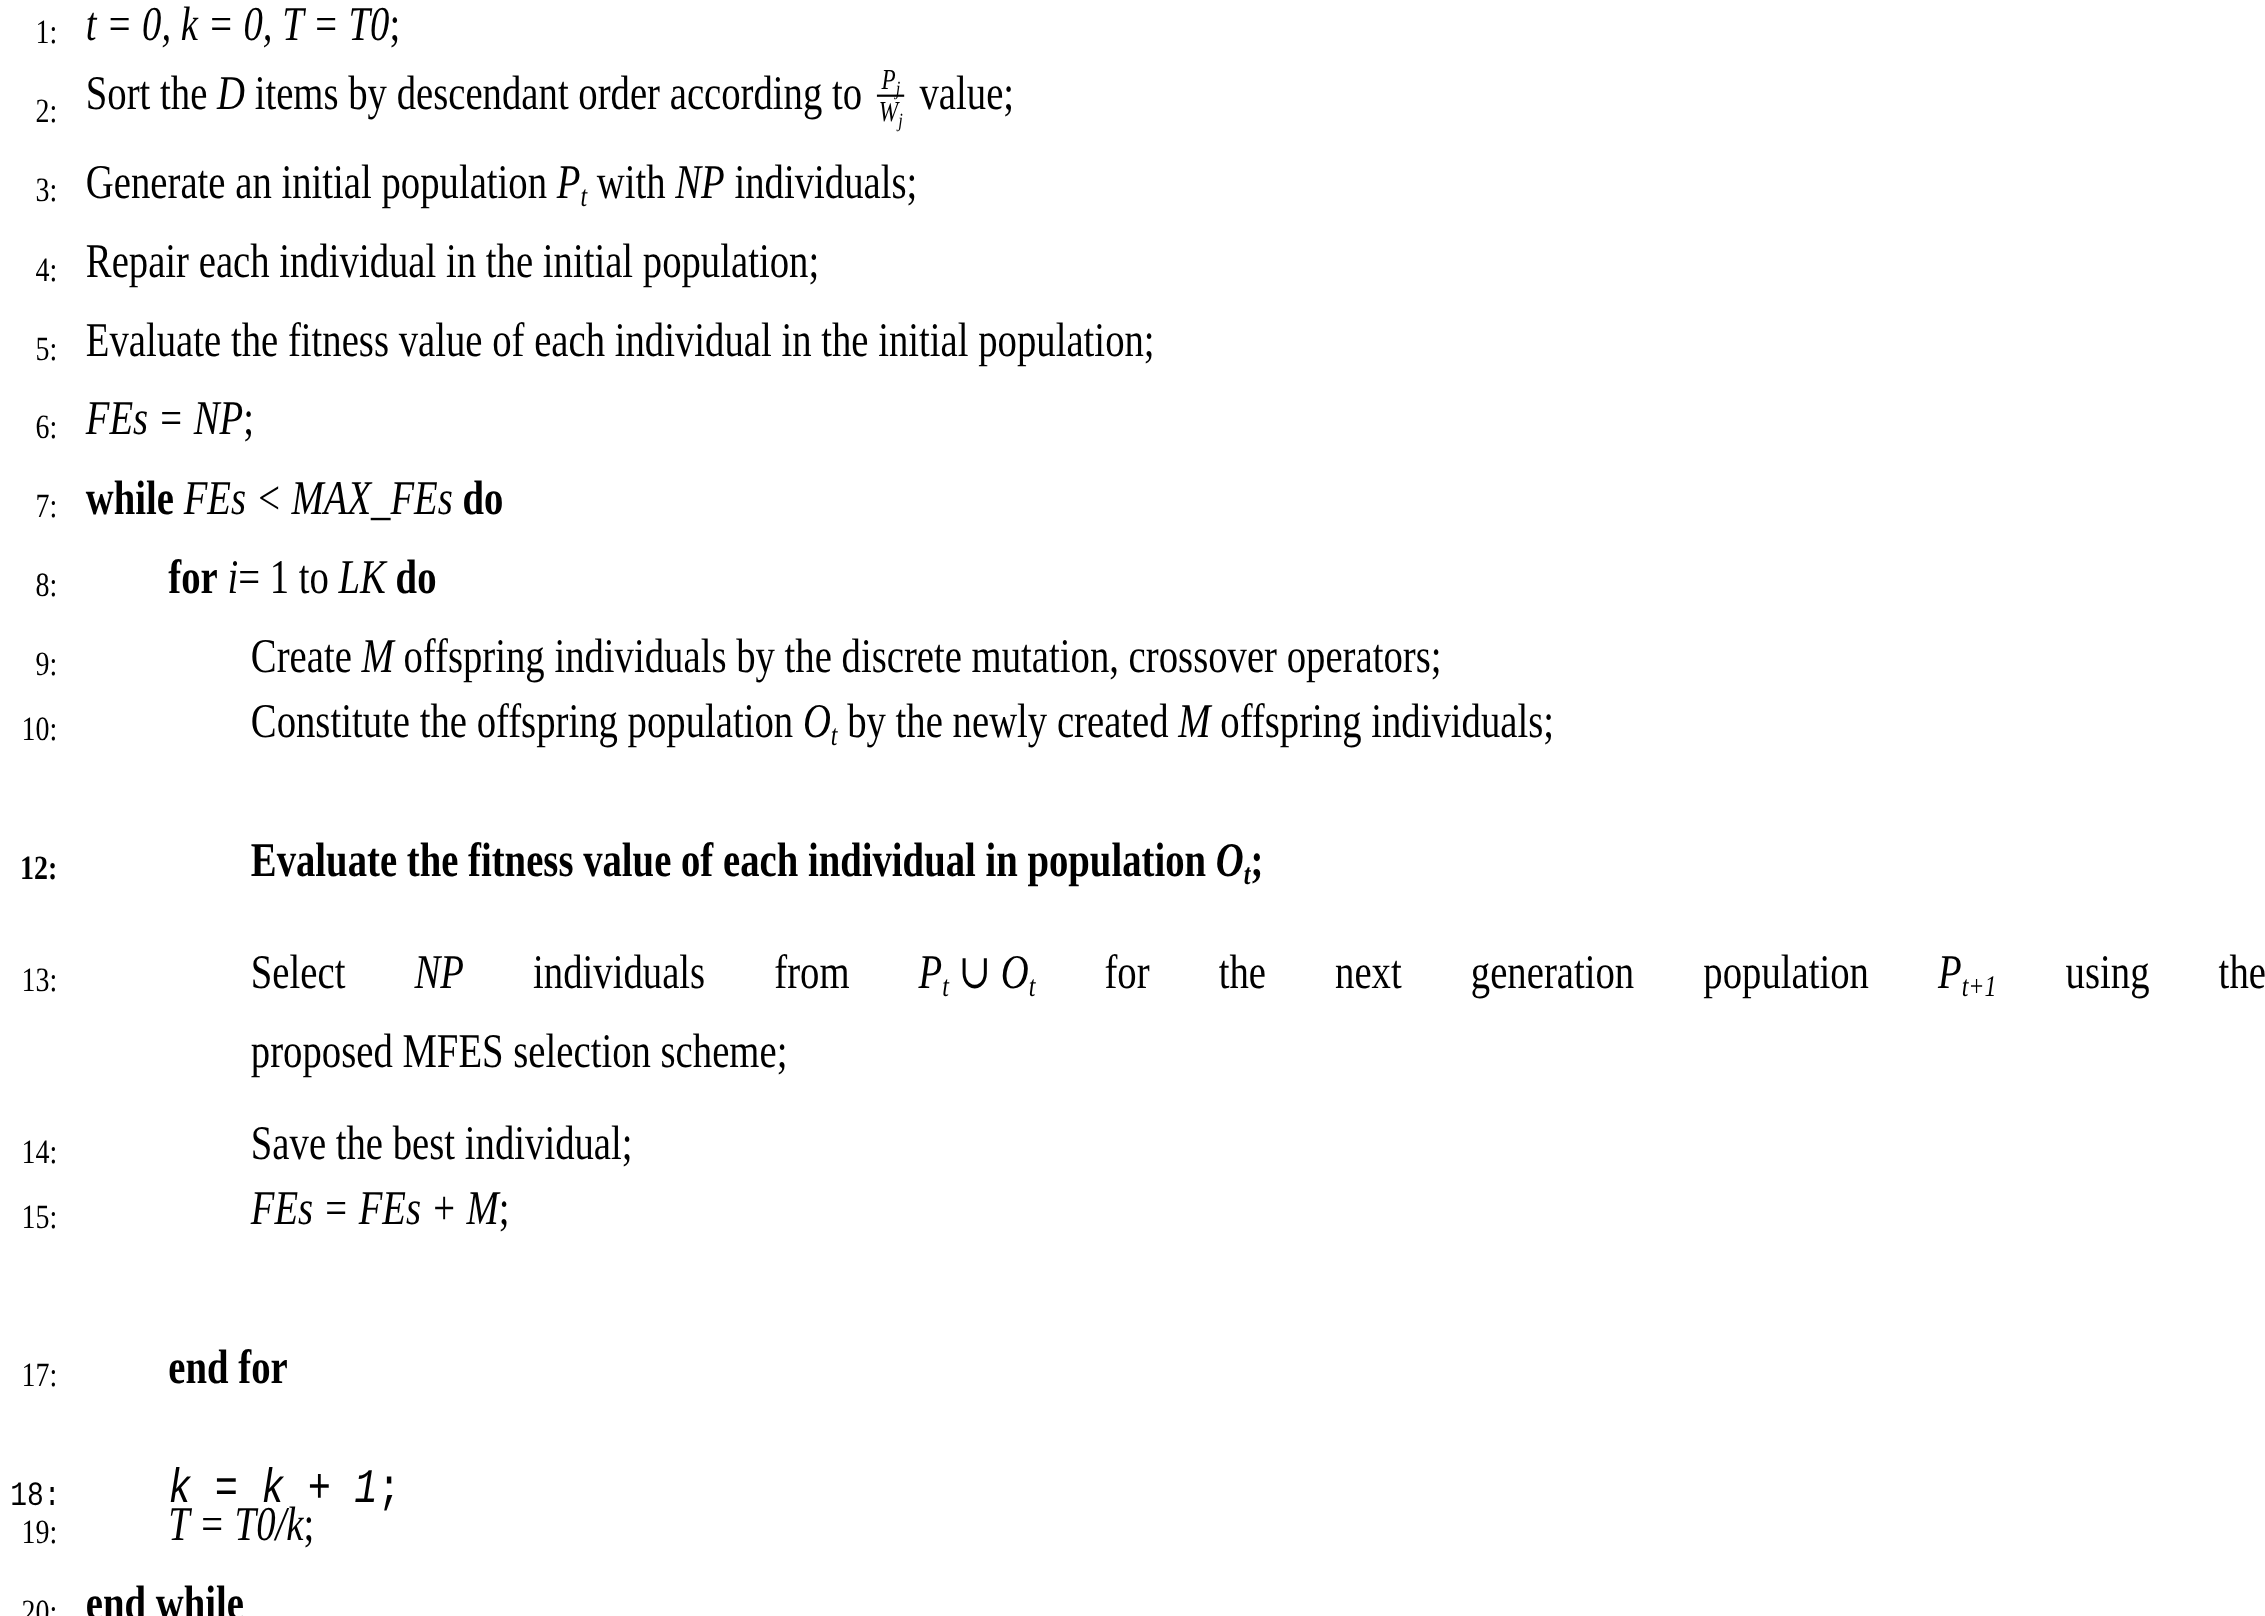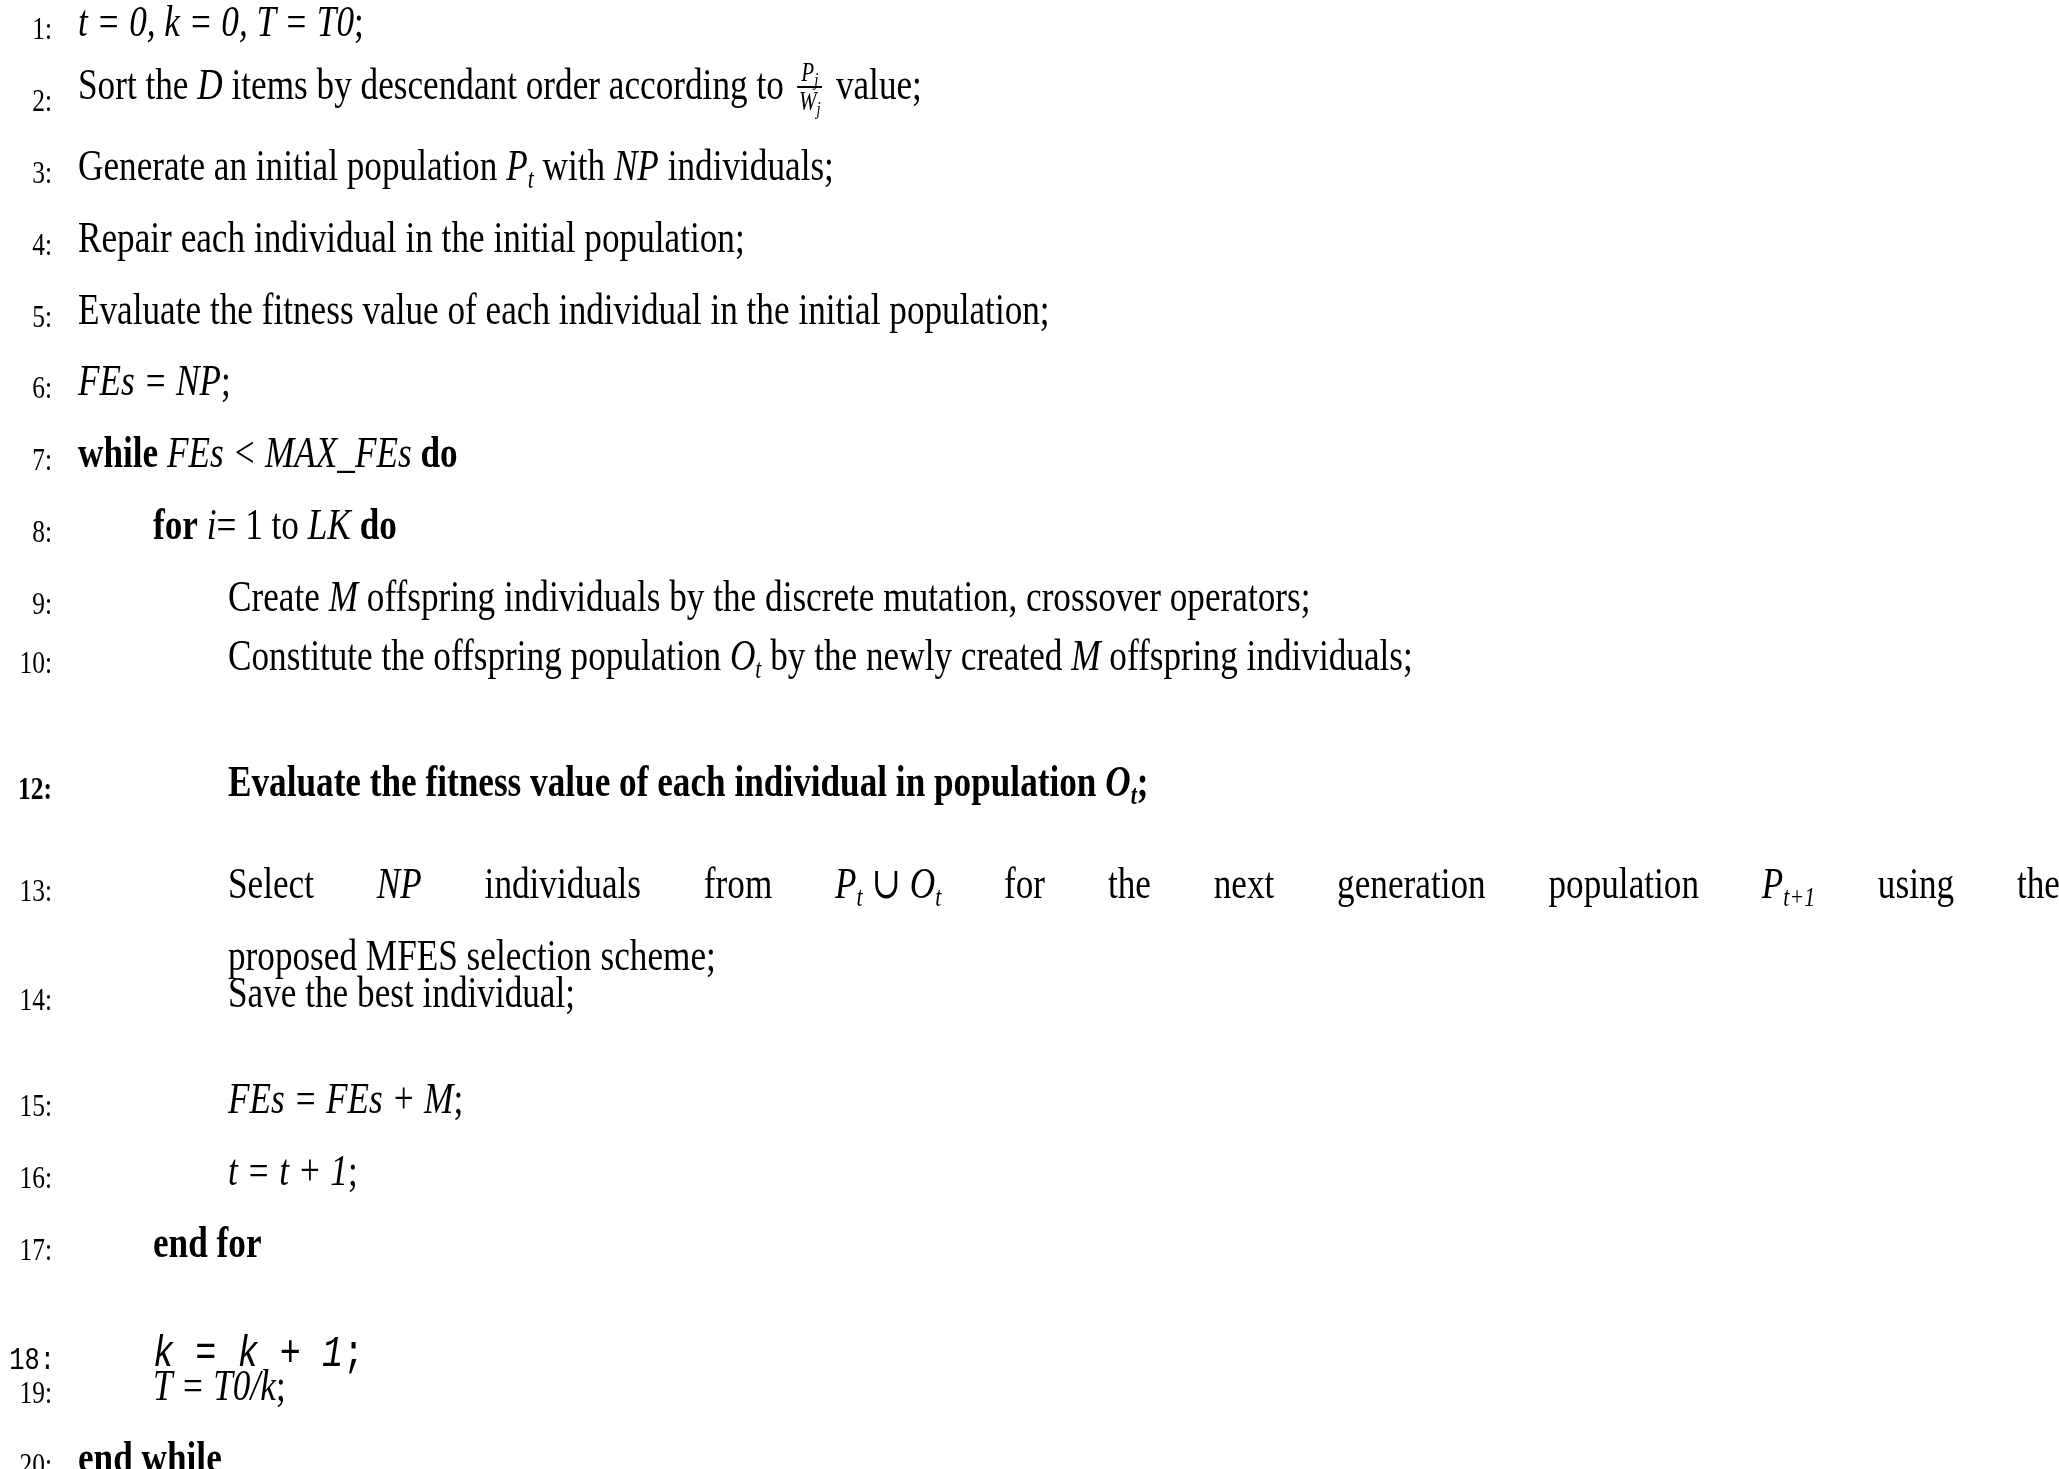--- a/index.html
+++ b/index.html
@@ -148,34 +148,30 @@
         <span><span class="m">P</span><sub class="m">t+1</sub></span>
         <span>using</span>
         <span>the</span>
       </span>
     </span>
   </div>
   <div class="line" style="top:906px;">
     <span class="stmt lvl2">proposed MFES selection scheme;</span>
   </div>
 
-  <div class="line" style="top:943px;">
+  <div class="line" style="top:990px;">
     <span class="lnum">14:</span>
     <span class="stmt lvl2">Save the best individual;</span>
   </div>
 
   <div class="line" style="top:1049px;">
     <span class="lnum">15:</span>
     <span class="stmt lvl2"><span class="m">FEs = FEs + M</span><span>;</span></span>
   </div>
 
-  <div class="line" style="top:1121px;">
-    <span class="lnum">16:</span>
-    <span class="stmt lvl2"><span class="m">t = t + 1</span><span>;</span></span>
-  </div>
 
   <div class="line" style="top:1193px;text-decoration:underline;">
     <span class="lnum">17:</span>
     <span class="stmt lvl1 kw">end for</span>
   </div>
 
   <div class="line" style="top:1304px;font-family:Liberation Mono, monospace;">
     <span class="lnum">18:</span>
     <span class="stmt lvl1"><span class="m">k = k + 1</span><span>;</span></span>
   </div>

